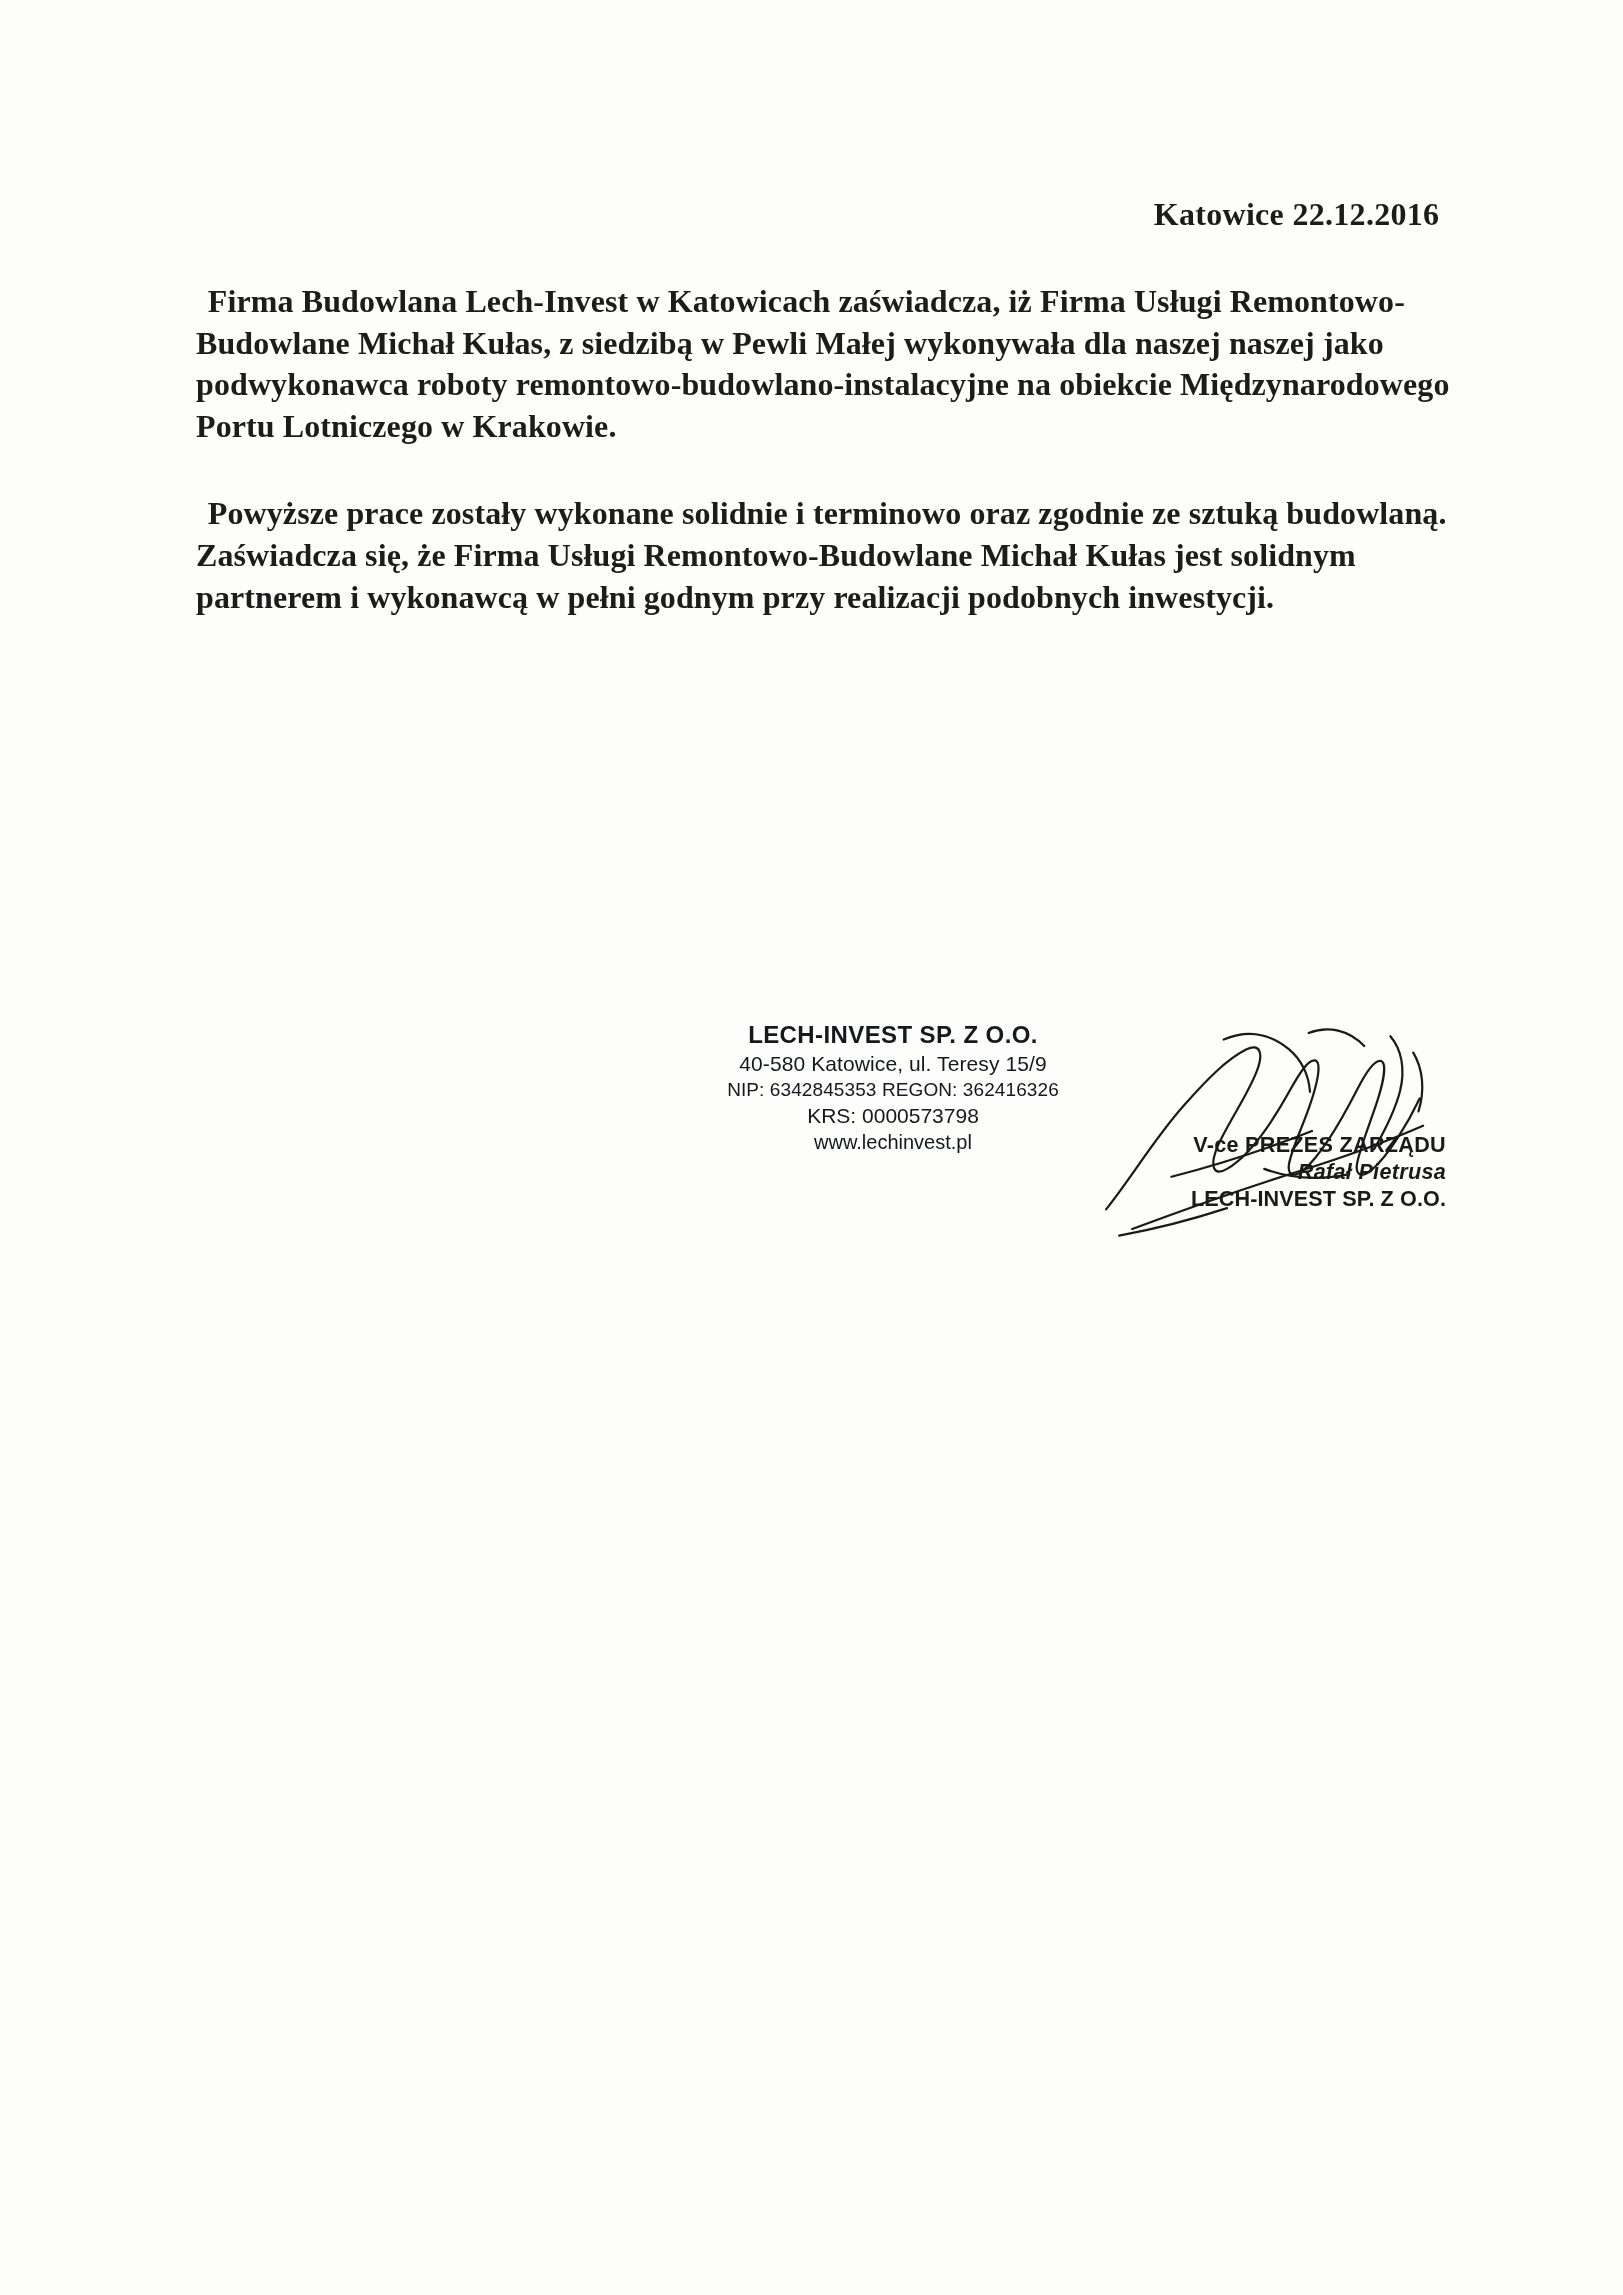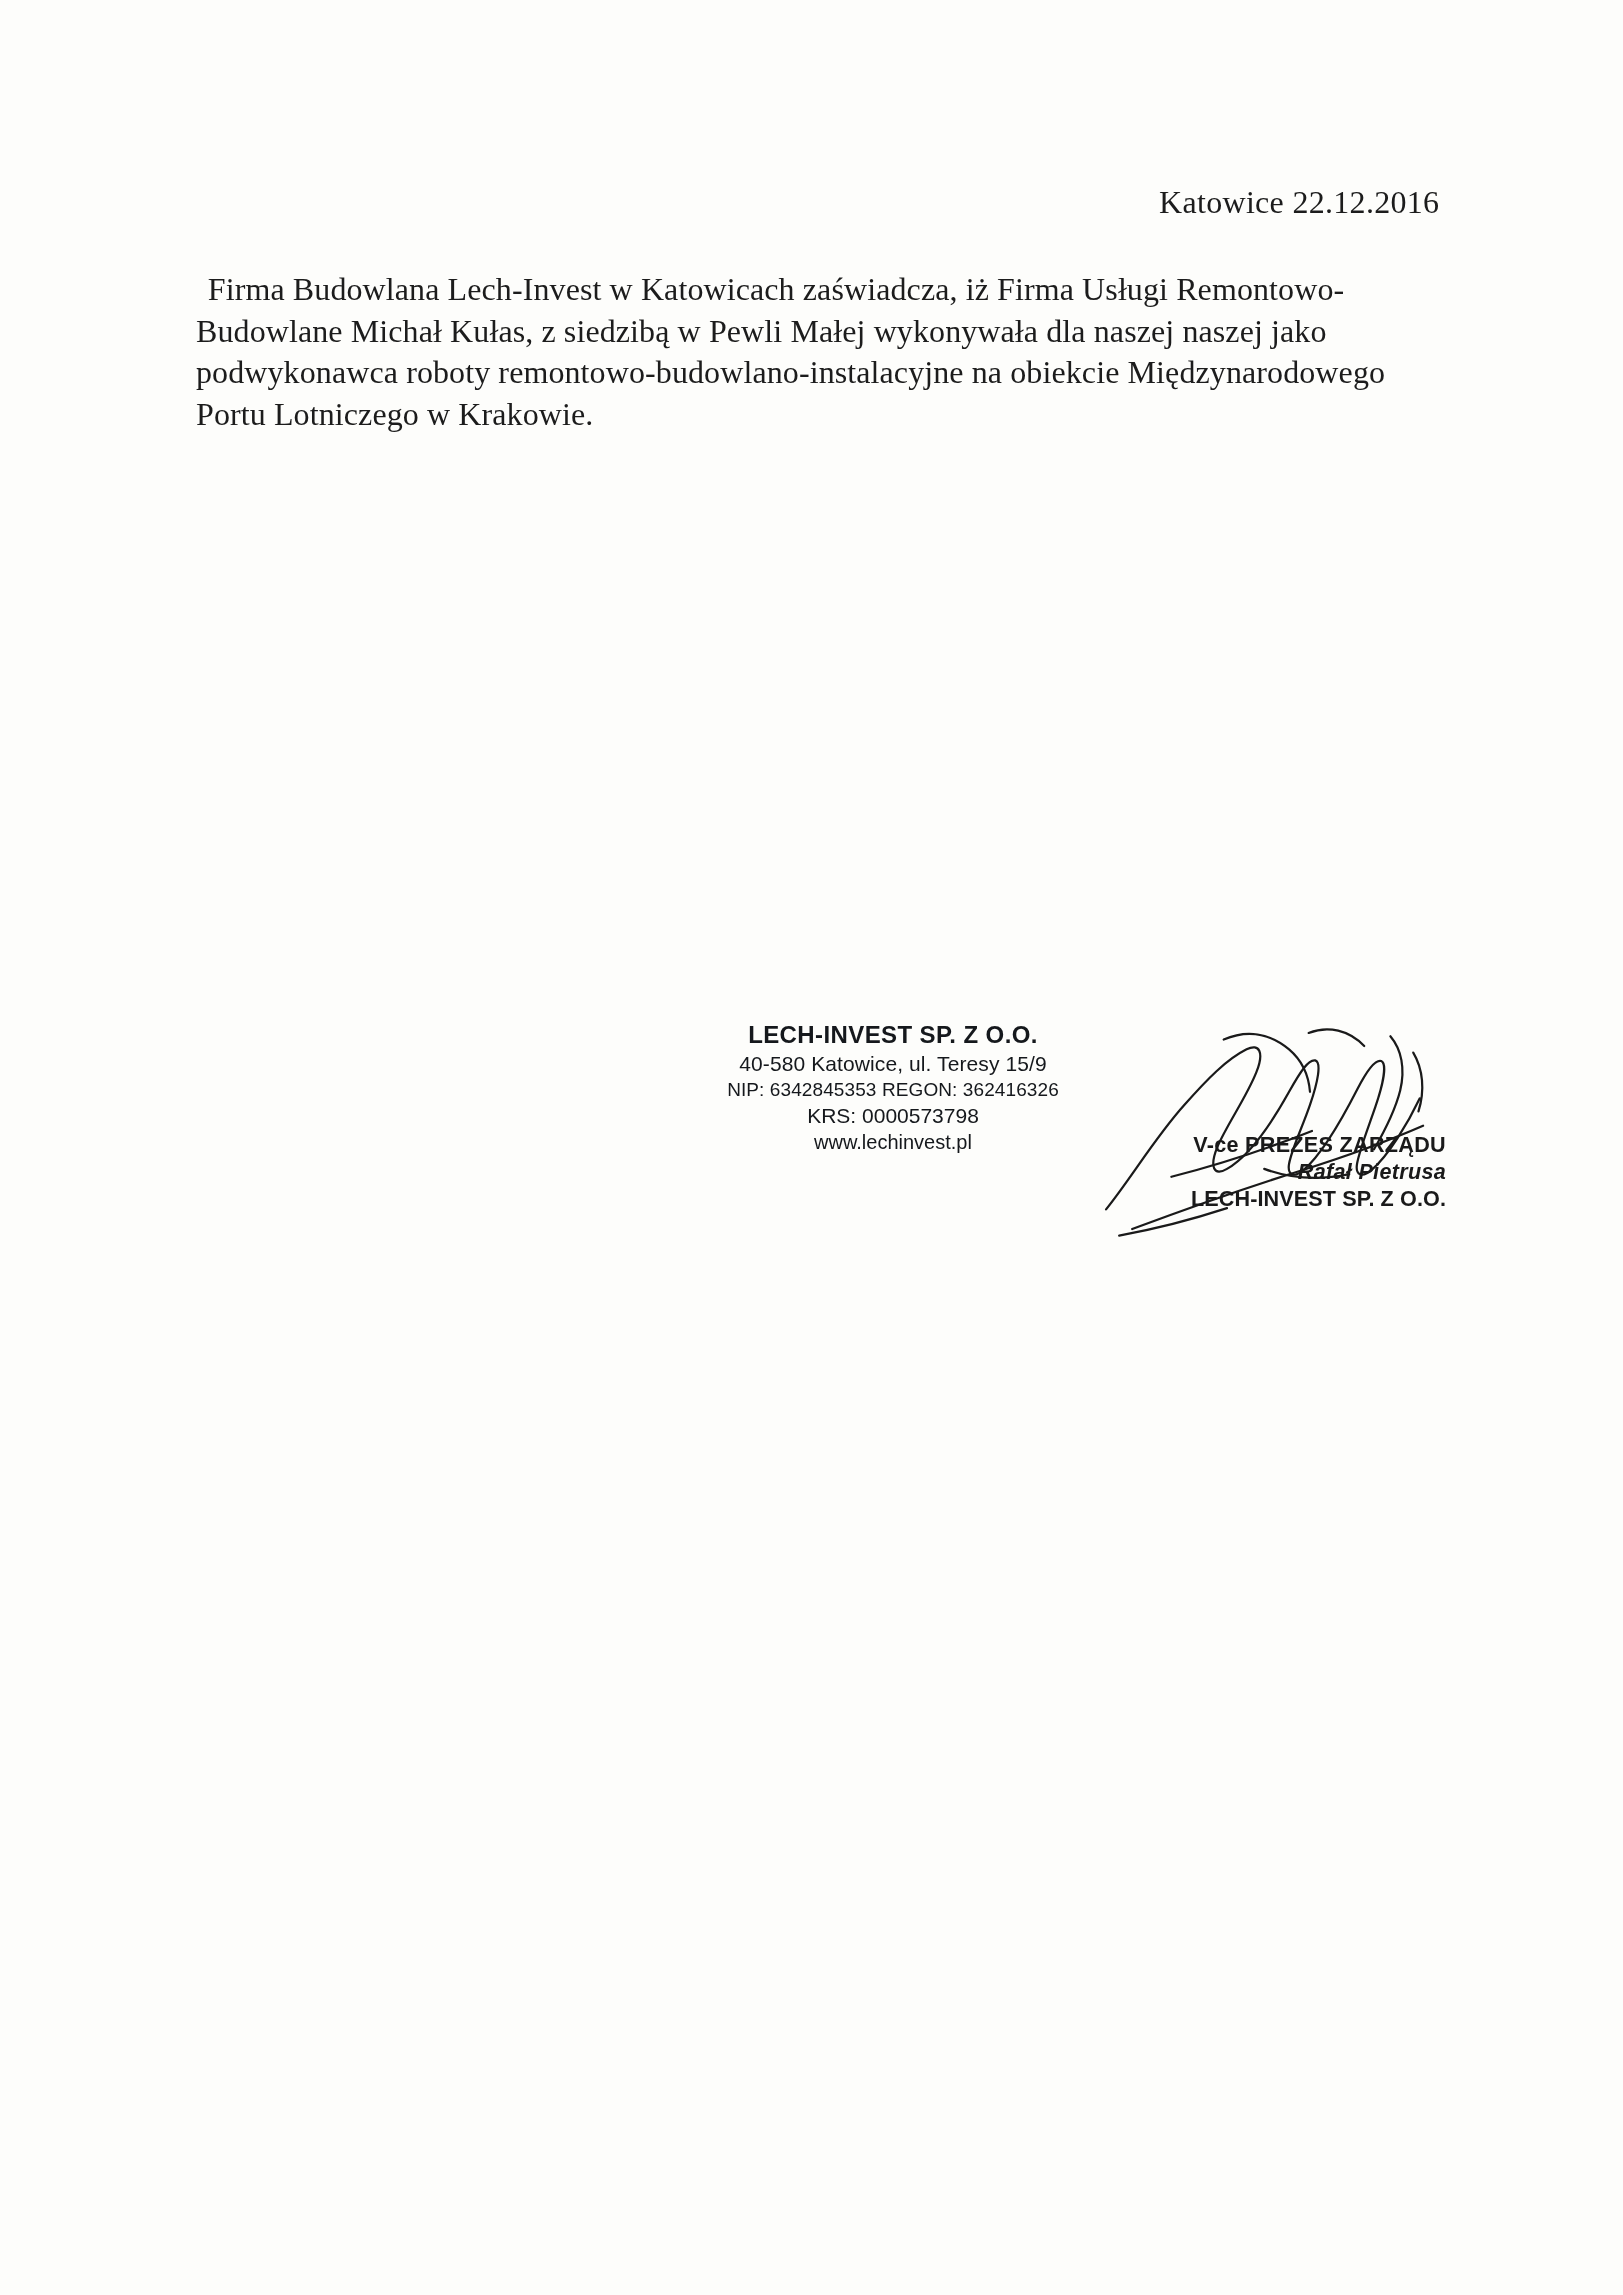--- a/index.html
+++ b/index.html
@@ -19,22 +19,23 @@
   
   .page {
     position: absolute;
     inset: 0;
     background: #fdfdfb;
   }
 
   .doc-body {
     position: absolute;
     left: 196px;
-    top: 184px;
+    top: 196px;
     width: 1263px;
+    font-weight: bold;
   }
 
   .date-line {
     text-align: right;
     font-size: 32px;
     letter-spacing: 0.3px;
     padding-right: 19.6px;
     margin-bottom: 48px;
   }
 
@@ -147,20 +148,21 @@
 <div class="page">
 
   <div class="doc-body">
 
     <div class="date-line">Katowice 22.12.2016</div>
 
 
     <p class="para indent-sm">Firma Budowlana Lech-Invest w Katowicach zaświadcza, iż Firma Usługi Remontowo-Budowlane Michał Kułas, z siedzibą w Pewli Małej wykonywała dla naszej naszej jako podwykonawca roboty remontowo-budowlano-instalacyjne na obiekcie Międzynarodowego Portu Lotniczego w Krakowie.</p>
 
 
+    <p class="para indent-sm block-3">Powyższe prace zostały wykonane solidnie i terminowo oraz zgodnie ze sztuką budowlaną. Zaświadcza się, że Firma Usługi Remontowo-Budowlane Michał Kułas jest solidnym partnerem i wykonawcą w pełni godnym przy  realizacji podobnych inwestycji.</p>
 
   </div>
 
   <div class="footer-zone">
 
     <div class="stamp">
       <div class="l1">LECH-INVEST SP. Z O.O.</div>
       <div class="l2">40-580 Katowice, ul. Teresy 15/9</div>
       <div class="l3">NIP: 6342845353    REGON: 362416326</div>
       <div class="l4">KRS: 0000573798</div>

